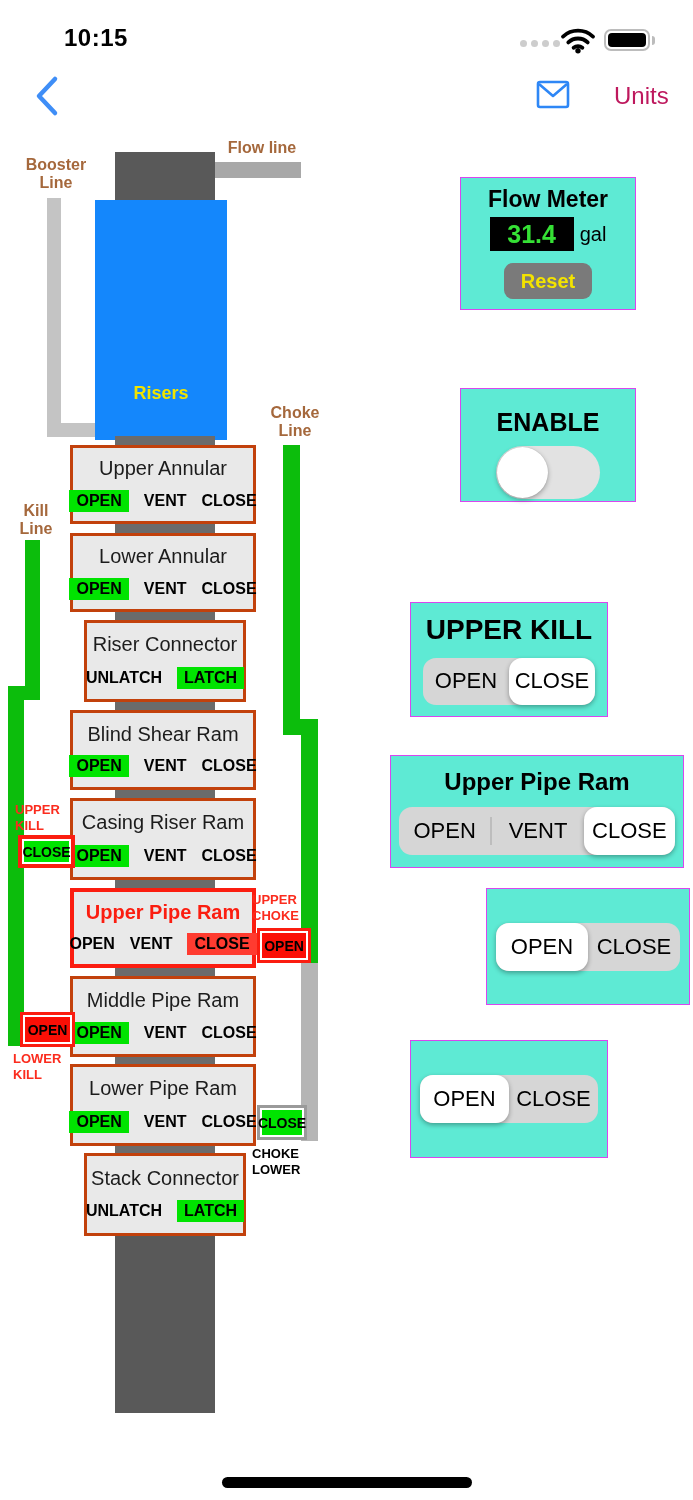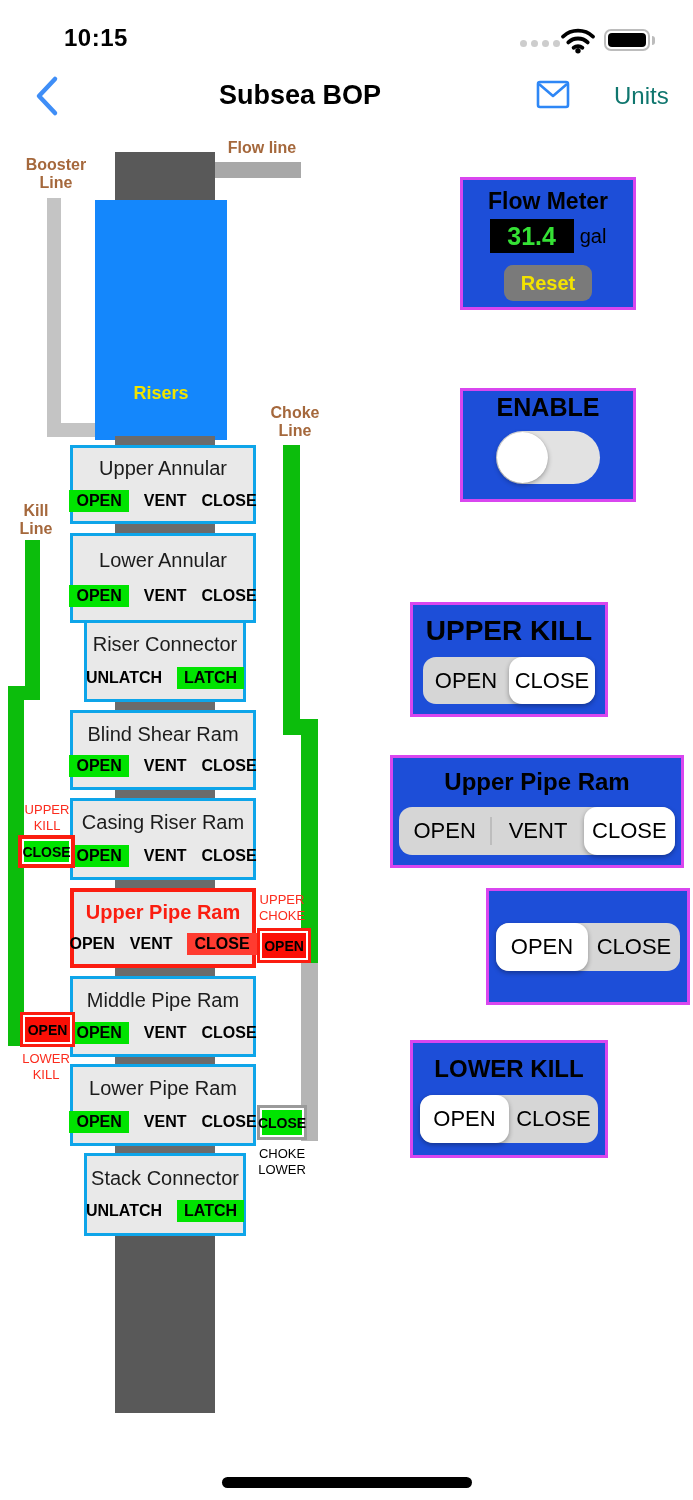--- a/index.html
+++ b/index.html
@@ -12,58 +12,58 @@
   .cell-dots i { width:7px; height:7px; border-radius:50%; background:#cdcdcd; }
   .wifi { position:absolute; left:560px; top:28px; }
   .battery { position:absolute; left:604px; top:29px; width:46px; height:22px; border:2px solid #bcbcbc; border-radius:7px; }
   .battery .fill { position:absolute; left:2px; top:2px; right:2px; bottom:2px; background:#000; border-radius:4px; }
   .battery-cap { position:absolute; left:652px; top:36px; width:3px; height:9px; background:#bcbcbc; border-radius:0 3px 3px 0; }
 
   
   .back-btn { position:absolute; left:33px; top:75px; width:30px; height:42px; cursor:pointer; }
   .nav-title { position:absolute; top:80px; left:300px; transform:translateX(-50%); font-size:27px; font-weight:bold; color:#000; white-space:nowrap; }
   .mail-btn { position:absolute; left:536px; top:80px; cursor:pointer; }
-  .units-btn { position:absolute; left:614px; top:82px; font-size:24px; color:#0f766e; cursor:pointer; }
+  .units-btn { position:absolute; left:614px; top:82px; font-size:24px; color:#be185d; cursor:pointer; }
 
   
   .lbl { position:absolute; font-weight:bold; color:#a5683c; font-size:16px; text-align:center; line-height:1.15; }
   .pipe { position:absolute; }
   .gray-lt { background:#c4c4c4; }
   .gray-md { background:#a8a8a8; }
   .green-pipe { background:#0cbd0c; }
   .gray-pipe2 { background:#b5b5b5; }
   .col-dark { position:absolute; background:#595959; }
   .connector { position:absolute; left:115px; width:100px; height:11px; background:#6b6b6b; }
   .risers { position:absolute; left:95px; top:200px; width:132px; height:240px; background:#1487fc; display:flex; align-items:flex-end; justify-content:center; padding-bottom:36px; }
   .risers span { color:#f0e400; font-weight:bold; font-size:18px; }
 
   
-  .sbox { position:absolute; left:70px; width:186px; background:#e9e9e9; border:3px solid #0ea5e9;
+  .sbox { position:absolute; left:70px; width:186px; background:#e9e9e9; border:3px solid #c2410c;
           display:flex; flex-direction:column; align-items:center; justify-content:space-evenly; }
   .sbox.narrow { left:84px; width:162px; }
   .sbox-title { font-size:20px; color:#1c1c1c; white-space:nowrap; }
   .sbox-btns { display:flex; gap:15px; align-items:center; }
   .sbtn { font-size:16px; font-weight:bold; color:#000; }
   .sbtn.green { background:#00e400; padding:2px 7px; }
   .sbtn.redbg { background:#ff3b30; padding:2px 7px; }
   .sbox.alert { border:4px solid #fb1d10; }
   .sbox.alert .sbox-title { color:#fb1d10; font-weight:bold; }
 
   
-  .side-lbl { position:absolute; font-size:13px; font-weight:normal; text-align:center; line-height:1.2; }
+  .side-lbl { position:absolute; font-size:13px; font-weight:bold; text-align:left; line-height:1.2; }
   .side-lbl.red { color:#fb2c1e; }
   .side-lbl.black { color:#000; }
   .side-btn { position:absolute; display:flex; align-items:center; justify-content:center;
               font-size:14px; font-weight:bold; color:#000; cursor:pointer; }
   .side-btn.green-red { background:#00e400; border:4px solid #fb1d10; box-shadow:inset 0 0 0 2px #fff; }
   .side-btn.red-red { background:#fb0f06; border:3px solid #fb1d10; box-shadow:inset 0 0 0 2px #fff; }
   .side-btn.green-gray { background:#00e400; border:3px solid #9a9a9a; box-shadow:inset 0 0 0 2px #fff; }
 
   
-  .panel { position:absolute; background:#1d4ed8; border:3px solid #d946ef;
+  .panel { position:absolute; background:#5eead4; border:1px solid #d946ef;
            display:flex; flex-direction:column; align-items:center; }
   .panel-title { font-weight:bold; color:#000; }
 
   .fm-row { display:flex; align-items:center; margin-top:4px; }
   .fm-display { width:84px; height:34px; background:#000; color:#35e135; font-size:25px; font-weight:bold;
                 display:flex; align-items:center; justify-content:center; }
   .fm-unit { font-size:20px; color:#000; margin-left:6px; }
   .reset-btn { margin-top:12px; width:88px; height:36px; background:#7a7a7a; border-radius:9px; border:none;
                color:#f3e300; font-weight:bold; font-size:20px; font-family:"Liberation Sans",sans-serif; cursor:pointer;
                display:flex; align-items:center; justify-content:center; }
@@ -102,21 +102,20 @@
   <div class="battery">
       <div class="fill"></div>
     </div>
   <div class="battery-cap"></div>
 
   <div class="back-btn">
     <svg width="26" height="42" viewBox="0 0 26 42">
       <path d="M22 4 L6 21 L22 38" stroke="#3f8ef7" stroke-width="4.5" fill="none" stroke-linecap="round" stroke-linejoin="round"></path>
     </svg>
   </div>
-  <div class="nav-title">Subsea BOP</div>
   <div class="mail-btn">
     <svg width="34" height="29" viewBox="0 0 34 29">
       <rect x="2" y="2" width="30" height="25" rx="2" stroke="#2e87f6" stroke-width="2.6" fill="none"></rect>
       <path d="M3 4 L17 16 L31 4" stroke="#2e87f6" stroke-width="2.6" fill="none" stroke-linejoin="round"></path>
     </svg>
   </div>
   <div class="units-btn">Units</div>
 
   <div class="pipe gray-md" style="left:213px;top:162px;width:88px;height:16px;"></div>
   <div class="col-dark" style="left:115px;top:152px;width:100px;height:58px;"></div>
@@ -160,21 +159,21 @@
   <div class="col-dark" style="left:115px;top:1235px;width:100px;height:178px;"></div>
 
   <div class="sbox" style="top:445px;height:79px;">
     <div class="sbox-title">Upper Annular</div>
     <div class="sbox-btns">
       <span class="sbtn green">OPEN</span>
       <span class="sbtn">VENT</span>
       <span class="sbtn">CLOSE</span>
     </div>
   </div>
-  <div class="sbox" style="top:533px;height:90px;">
+  <div class="sbox" style="top:533px;height:79px;">
     <div class="sbox-title">Lower Annular</div>
     <div class="sbox-btns">
       <span class="sbtn green">OPEN</span>
       <span class="sbtn">VENT</span>
       <span class="sbtn">CLOSE</span>
     </div>
   </div>
   <div class="sbox narrow" style="top:620px;height:82px;">
     <div class="sbox-title">Riser Connector</div>
     <div class="sbox-btns">
@@ -253,21 +252,21 @@
   <div class="panel" style="left:460px;top:177px;width:176px;height:133px;">
     <div class="panel-title" style="font-size:23px;margin-top:8px;">Flow Meter</div>
     <div class="fm-row">
       <div class="fm-display">31.4</div>
       <div class="fm-unit">gal</div>
     </div>
     <div class="reset-btn">Reset</div>
   </div>
 
   <div class="panel" style="left:460px;top:388px;width:176px;height:114px;">
-    <div class="panel-title" style="font-size:25px;margin-top:2px;">ENABLE</div>
+    <div class="panel-title" style="font-size:25px;margin-top:19px;">ENABLE</div>
     <div class="toggle">
         <div class="knob"></div>
       </div>
   </div>
 
   <div class="panel" style="left:410px;top:602px;width:198px;height:115px;justify-content:space-evenly;">
     <div class="panel-title" style="font-size:28px;">UPPER KILL</div>
     <div class="seg" style="width:172px;height:47px;">
       <div class="seg-cell">OPEN</div>
       <div class="seg-cell sel">CLOSE</div>
@@ -285,21 +284,20 @@
   </div>
 
   <div class="panel" style="left:486px;top:888px;width:204px;height:117px;justify-content:space-evenly;">
     <div class="seg" style="width:184px;height:48px;">
       <div class="seg-cell sel">OPEN</div>
       <div class="seg-cell">CLOSE</div>
     </div>
   </div>
 
   <div class="panel" style="left:410px;top:1040px;width:198px;height:118px;justify-content:space-evenly;">
-    <div class="panel-title" style="font-size:24px;">LOWER KILL</div>
     <div class="seg" style="width:178px;height:48px;">
       <div class="seg-cell sel">OPEN</div>
       <div class="seg-cell">CLOSE</div>
     </div>
   </div>
 
   <div class="home-bar"></div>
 </div>
 
 </body></html>

